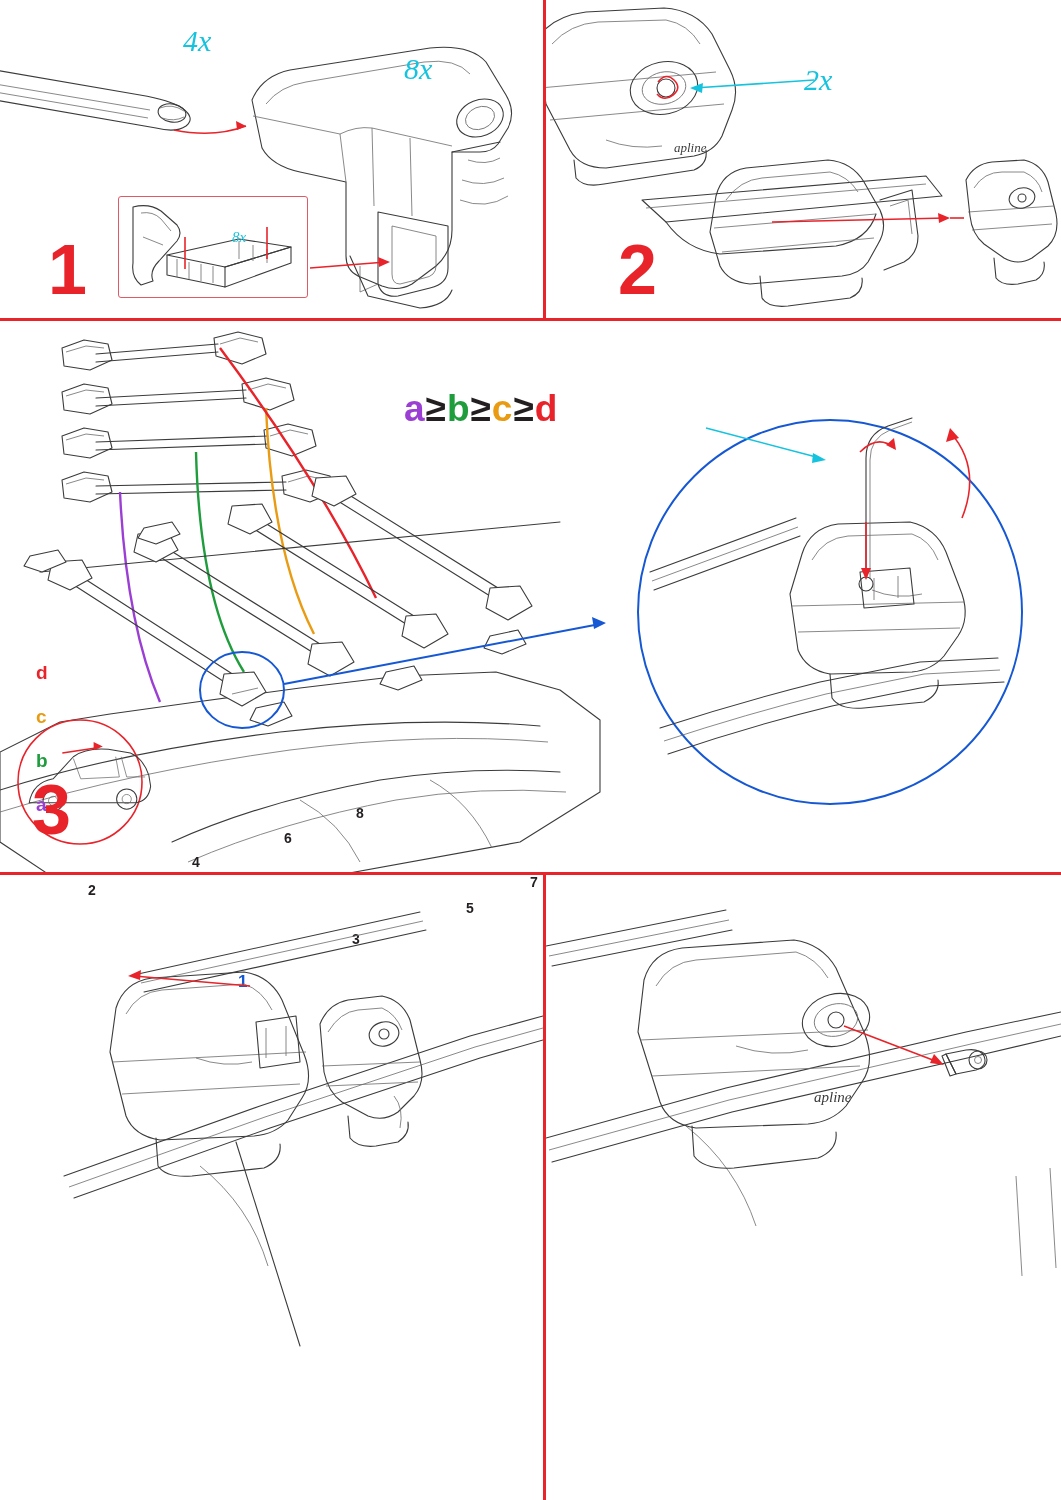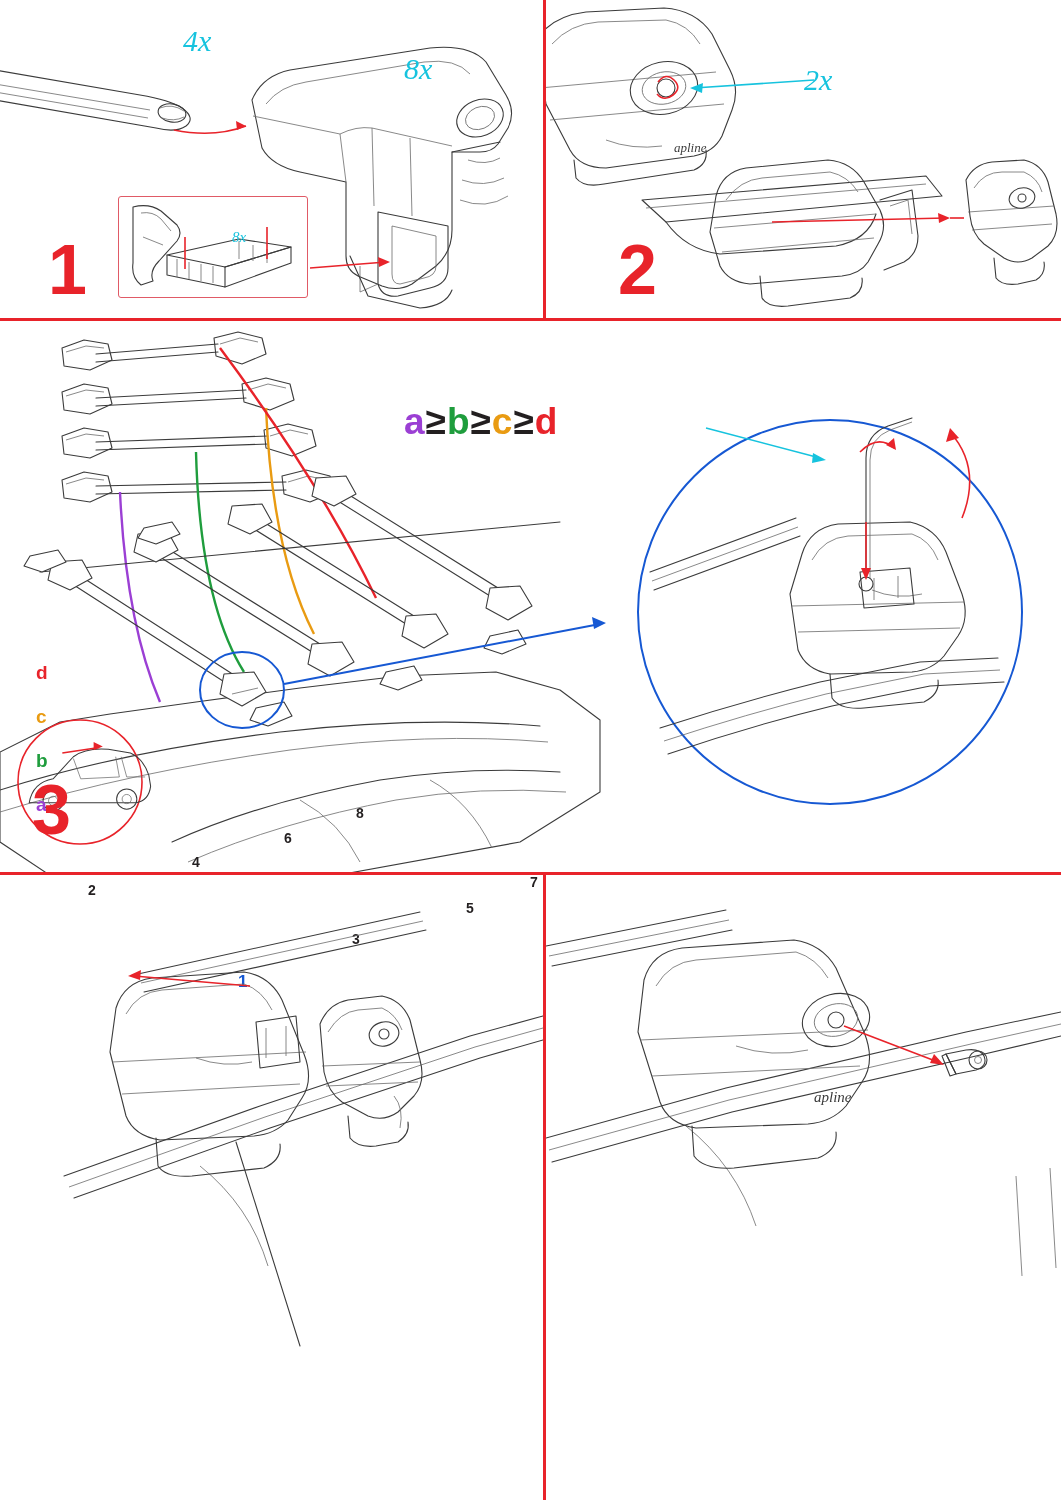--- a/index.html
+++ b/index.html
@@ -62,21 +62,20 @@
   .cyan { fill: none; stroke: #16c3de; stroke-width: 1.6; }
   .cyanf { fill: #16c3de; }
 
   
   .ineq {
     position: absolute;
     font-size: 37px;
     font-weight: 700;
     font-family: "Liberation Sans", sans-serif;
     letter-spacing: 1px;
-    margin-top: 13px;
   }
   .ineq .a { color: #9b3fd4; }
   .ineq .b { color: #1f9d3d; }
   .ineq .c { color: #e99b12; }
   .ineq .d { color: #e8232a; }
   .ineq .op { color: #231f20; }
 
   .abcd-label { position: absolute; font-size: 19px; font-weight: 700; }
   .abcd-label.a { color: #9b3fd4; }
   .abcd-label.b { color: #1f9d3d; }

